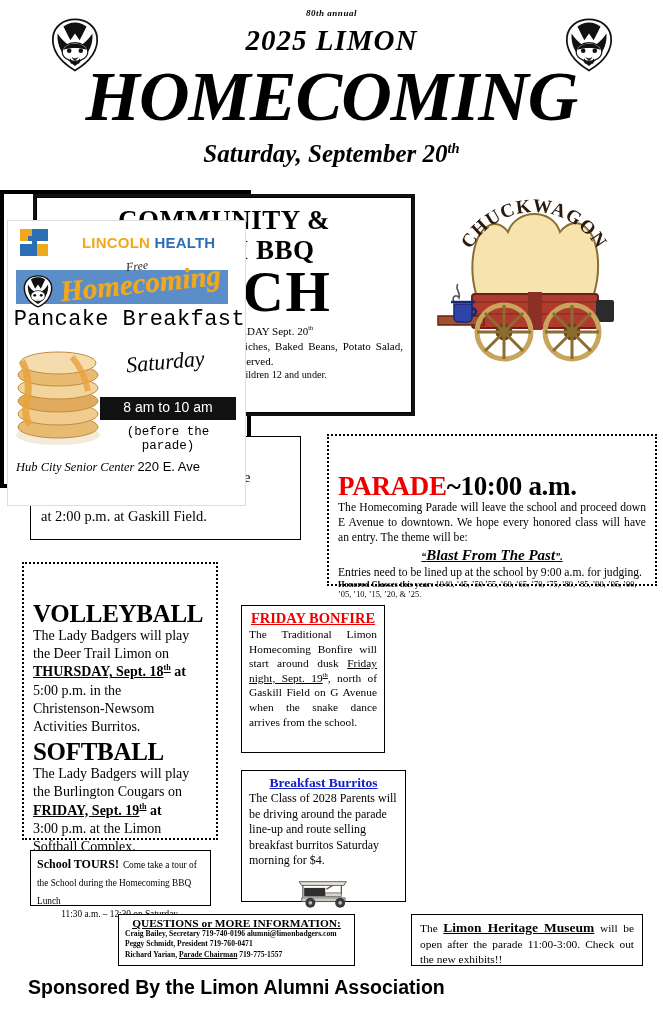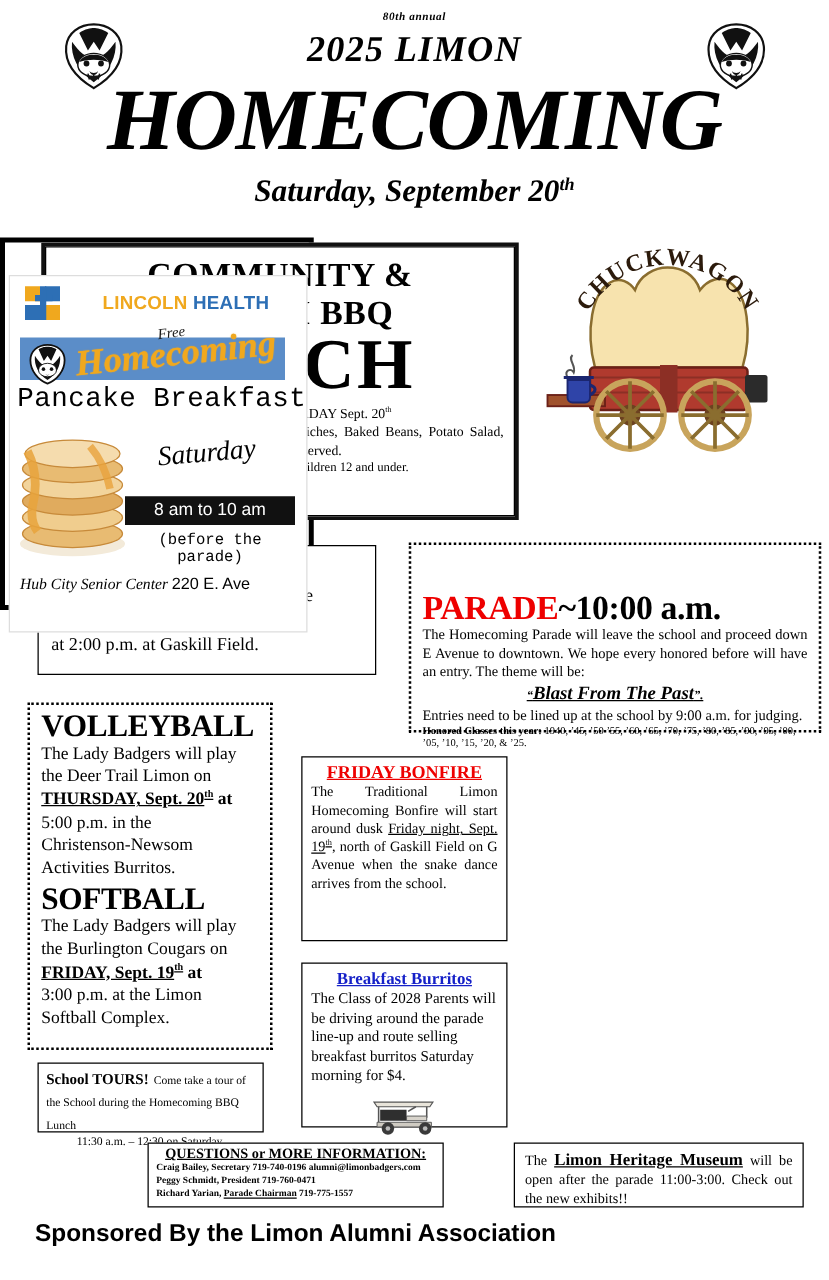--- a/index.html
+++ b/index.html
@@ -66,25 +66,25 @@
   #parade{left:327px;top:434px;width:330px;height:152px;padding:4px 9px;}
   #parade .t{font-size:27px;font-weight:bold;line-height:1.05;letter-spacing:-.3px;margin-top:32px;}
   #parade .t .red{color:#ee0000;}
   #parade .c{font-size:11.6px;line-height:1.3;}
   #parade .theme{text-align:center;font-size:15px;font-weight:bold;font-style:italic;margin:1px 0;}
   #parade .theme span{text-decoration:underline;}
   #parade .cls{font-size:8.4px;line-height:1.25;font-weight:bold;}
 
   
   #vb{left:22px;top:562px;width:196px;height:278px;padding:4px 9px;}
-  #vb .t{font-size:25px;font-weight:bold;line-height:1.08;letter-spacing:-.3px;}
+  #vb .t{font-size:25px;font-weight:bold;line-height:1.08;letter-spacing:-.3px;margin-top:32px;}
   #vb .c{font-size:14px;line-height:1.3;}
 
   
-  #bonfire{left:241px;top:605px;width:165px;height:148px;padding:4px 7px;}
+  #bonfire{left:241px;top:605px;width:144px;height:148px;padding:4px 7px;}
   #bonfire .t{color:#ee0000;font-weight:bold;font-size:14.5px;text-decoration:underline;text-align:center;}
   #bonfire .c{font-size:11.4px;line-height:1.28;}
 
   
   #burritos{left:241px;top:770px;width:165px;height:132px;padding:4px 7px;}
   #burritos .t{color:#1520c8;font-weight:bold;font-size:13.5px;text-decoration:underline;text-align:center;}
   #burritos .c{font-size:12px;line-height:1.3;}
   #cart{margin:4px auto 0;width:76px;height:36px;display:block;}
 
   
@@ -227,37 +227,37 @@
     <div class="t">FOOTBALL</div>
     <div class="c">The Limon Badgers will take on the</div>
     <div class="c">Bennett Tigers on Saturday,</div>
     <div class="c">at 2:00 p.m. at Gaskill Field.</div>
   </div>
 
   <div class="box dotted" id="parade">
     <div class="t">
       <span class="red">PARADE</span><span>~10:00 a.m.</span>
     </div>
-    <div class="c just">The Homecoming Parade will leave the school and proceed down E Avenue to downtown.  We hope every honored before will have an entry.  The theme will be:</div>
+    <div class="c just">The Homecoming Parade will leave the school and proceed down E Avenue to downtown.  We hope every honored class will have an entry.  The theme will be:</div>
     <div class="theme">
       <span style="font-size:10px;">“</span><span>Blast From The Past</span><span style="font-size:10px;">”.</span>
     </div>
     <div class="c just">Entries need to be lined up at the school by 9:00 a.m. for judging.</div>
     <div class="cls">
       <span>Honored Classes this year:</span>
       <span style="font-weight:normal;">1940, ’45, ’50 ’55, ’60, ’65, ’70, ’75, ’80, ’85, ’90, ’95, ’00, ’05, ’10, ’15, ’20, &amp; ’25.</span>
     </div>
   </div>
 
   <div class="box dotted" id="vb">
     <div class="t">VOLLEYBALL</div>
     <div class="c">The Lady Badgers will play</div>
     <div class="c">the Deer Trail Limon on</div>
     <div class="c">
-      <span class="b u">THURSDAY, Sept. 20</span><sup class="b u">th</sup><span class="b"> at</span>
+      <span class="b u">THURSDAY, Sept. 18</span><sup class="b u">th</sup><span class="b"> at</span>
     </div>
     <div class="c">5:00 p.m. in the</div>
     <div class="c">Christenson-Newsom</div>
     <div class="c">Activities Burritos.</div>
 
     <div class="t" style="margin-top:2px;">SOFTBALL</div>
     <div class="c">The Lady Badgers will play</div>
     <div class="c">the Burlington Cougars on</div>
     <div class="c">
       <span class="b u">FRIDAY, Sept. 19</span><sup class="b u">th</sup><span class="b"> at</span>

